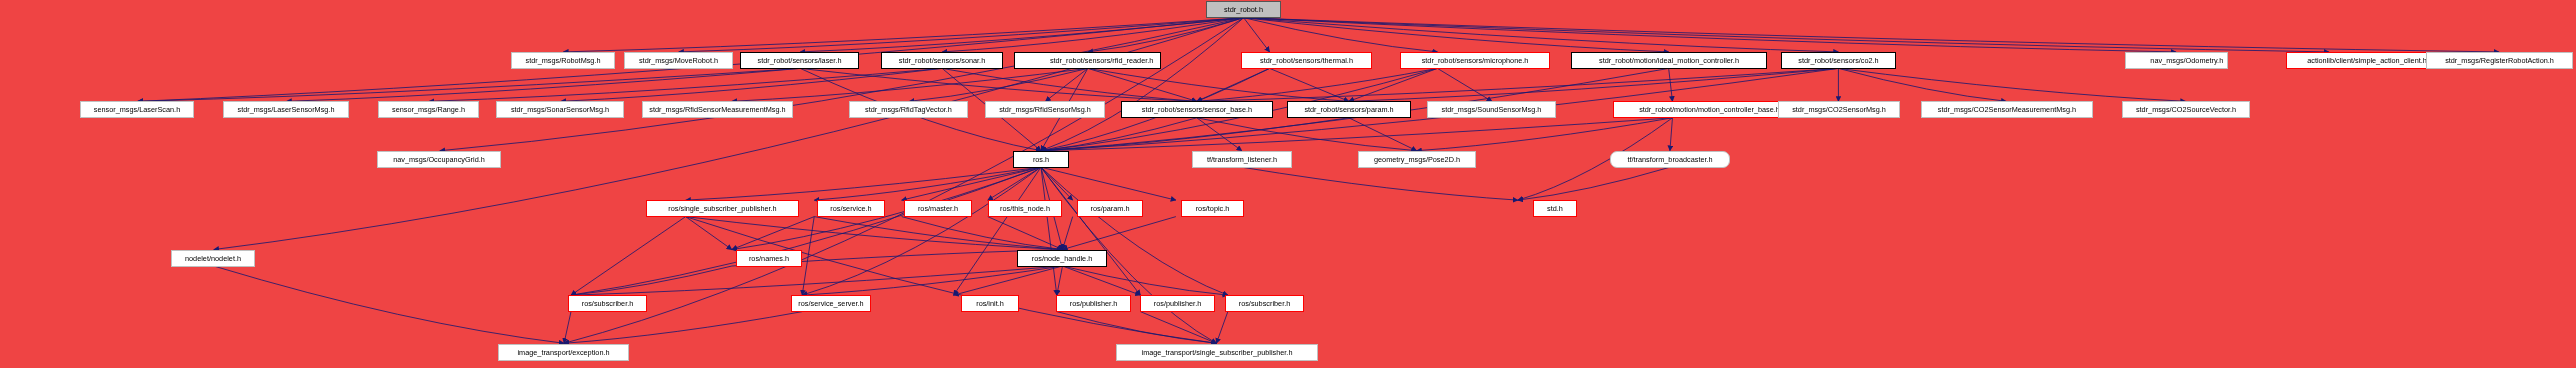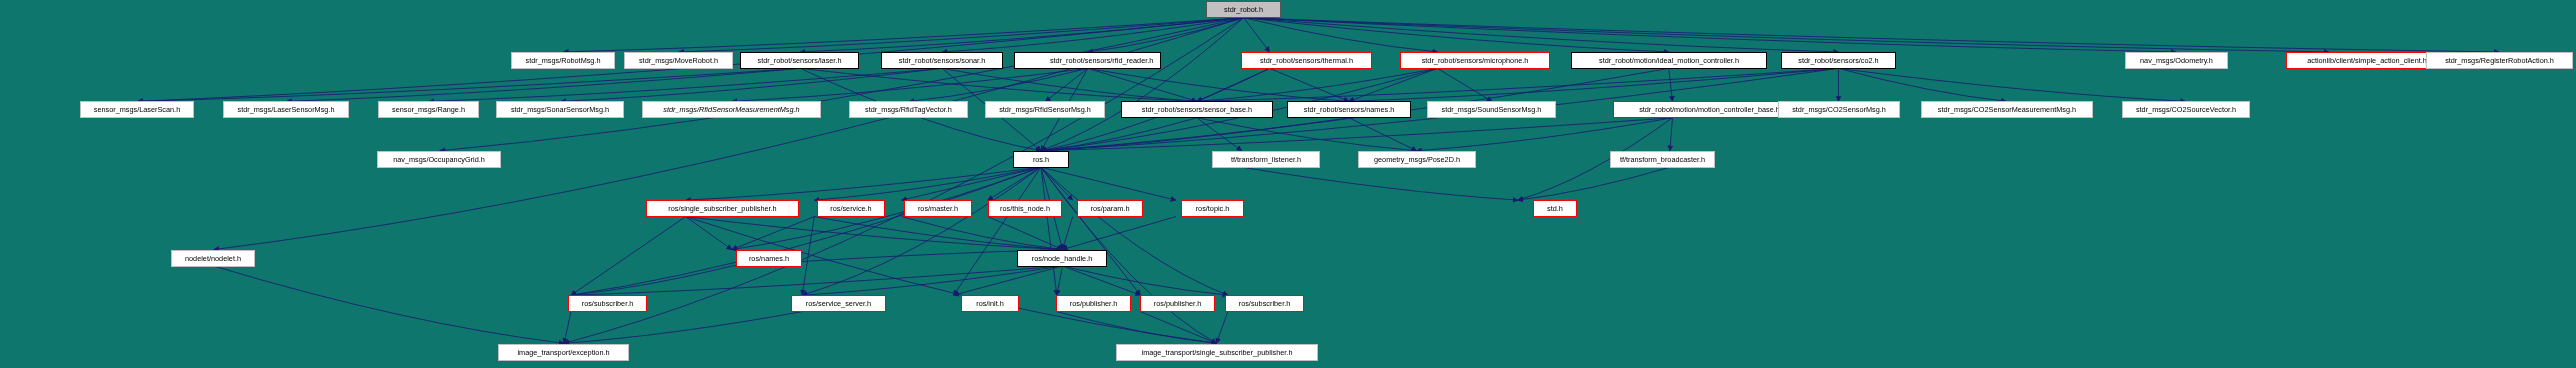--- a/index.html
+++ b/index.html
@@ -1,17 +1,17 @@
 <!DOCTYPE html>
 <html style="font-size:10px"><head>
 <meta charset="utf-8">
 <style>
   html,body{margin:0;padding:0;background:#ffffff;}
   body{font-family:"Liberation Sans", sans-serif;}
-  #graph{position:relative;width:2576px;height:368px;background:#0f766e;overflow:hidden;}
+  #graph{position:relative;width:2576px;height:368px;background:#ef4444;overflow:hidden;}
   #edges{position:absolute;left:0;top:0;width:2576px;height:368px;pointer-events:none;}
   .node{
     position:absolute;
     box-sizing:border-box;
     display:flex;align-items:center;justify-content:center;
     background:#ffffff;
     font-size:7.3px;
     line-height:1;
     color:#000000;
     white-space:nowrap;
@@ -158,55 +158,55 @@
       </div>
       <div class="node red" style="left: 1363px; top: 52px; width: 150px;">
         <span>stdr_robot/sensors/microphone.h</span>
       </div>
       <div class="node black" style="left: 1571px; top: 52px; width: 196px;">
         <span>stdr_robot/motion/ideal_motion_controller.h</span>
       </div>
       <div class="node black" style="left: 1781px; top: 52px; width: 115px;">
         <span>stdr_robot/sensors/co2.h</span>
       </div>
-      <div class="node grey" style="left: 2125px; top: 52px; width: 103px;">
+      <div class="node grey" style="left: 2125px; top: 52px; width: 103px; justify-content: flex-end;">
         <span>nav_msgs/Odometry.h</span>
       </div>
       <div class="node red" style="left: 2249px; top: 52px; width: 162px;">
         <span>actionlib/client/simple_action_client.h</span>
       </div>
       <div class="node grey" style="left: 2426px; top: 52px; width: 147px;">
         <span>stdr_msgs/RegisterRobotAction.h</span>
       </div>
       <div class="node grey" style="left: 80px; top: 101px; width: 114px;">
         <span>sensor_msgs/LaserScan.h</span>
       </div>
       <div class="node grey" style="left: 223px; top: 101px; width: 126px;">
         <span>stdr_msgs/LaserSensorMsg.h</span>
       </div>
       <div class="node grey" style="left: 378px; top: 101px; width: 101px;">
         <span>sensor_msgs/Range.h</span>
       </div>
       <div class="node grey" style="left: 496px; top: 101px; width: 128px;">
         <span>stdr_msgs/SonarSensorMsg.h</span>
       </div>
-      <div class="node grey" style="left: 642px; top: 101px; width: 179px; font-style: italic;">
+      <div class="node grey" style="left: 642px; top: 101px; width: 151px;">
         <span>stdr_msgs/RfidSensorMeasurementMsg.h</span>
       </div>
       <div class="node grey" style="left: 849px; top: 101px; width: 119px; justify-content: center;">
         <span>stdr_msgs/RfidTagVector.h</span>
       </div>
       <div class="node grey" style="left: 985px; top: 101px; width: 120px;">
         <span>stdr_msgs/RfidSensorMsg.h</span>
       </div>
       <div class="node black" style="left: 1121px; top: 101px; width: 152px;">
         <span>stdr_robot/sensors/sensor_base.h</span>
       </div>
       <div class="node black" style="left: 1287px; top: 101px; width: 124px;">
-        <span>stdr_robot/sensors/names.h</span>
+        <span>stdr_robot/sensors/param.h</span>
       </div>
       <div class="node grey" style="left: 1427px; top: 101px; width: 129px;">
         <span>stdr_msgs/SoundSensorMsg.h</span>
       </div>
       <div class="node red" style="left: 1576px; top: 101px; width: 193px;">
         <span>stdr_robot/motion/motion_controller_base.h</span>
       </div>
       <div class="node grey" style="left: 1778px; top: 101px; width: 122px;">
         <span>stdr_msgs/CO2SensorMsg.h</span>
       </div>
@@ -215,27 +215,27 @@
       </div>
       <div class="node grey" style="left: 2122px; top: 101px; width: 128px;">
         <span>stdr_msgs/CO2SourceVector.h</span>
       </div>
       <div class="node grey" style="left: 377px; top: 151px; width: 124px;">
         <span>nav_msgs/OccupancyGrid.h</span>
       </div>
       <div class="node black" style="left: 1013px; top: 151px; width: 56px;">
         <span>ros.h</span>
       </div>
-      <div class="node grey" style="left: 1192px; top: 151px; width: 108px; margin-left: 20px;">
+      <div class="node grey" style="left: 1192px; top: 151px; width: 100px;">
         <span>tf/transform_listener.h</span>
       </div>
       <div class="node grey" style="left: 1358px; top: 151px; width: 118px;">
         <span>geometry_msgs/Pose2D.h</span>
       </div>
-      <div class="node grey" style="left: 1610px; top: 151px; width: 105px;">
+      <div class="node grey" style="left: 1610px; top: 151px; width: 120px; border-radius: 7px;">
         <span>tf/transform_broadcaster.h</span>
       </div>
       <div class="node red" style="left: 609px; top: 200px; width: 153px;">
         <span>ros/single_subscriber_publisher.h</span>
       </div>
       <div class="node red" style="left: 780px; top: 200px; width: 68px;">
         <span>ros/service.h</span>
       </div>
       <div class="node red" style="left: 867px; top: 200px; width: 68px;">
         <span>ros/master.h</span>
@@ -257,21 +257,21 @@
       </div>
       <div class="node black" style="left: 1017px; top: 250px; width: 90px;">
         <span>ros/node_handle.h</span>
       </div>
       <div class="node grey" style="left: 171px; top: 250px; width: 84px;">
         <span>nodelet/nodelet.h</span>
       </div>
       <div class="node red" style="left: 531px; top: 295px; width: 79px;">
         <span>ros/subscriber.h</span>
       </div>
-      <div class="node red" style="left: 754px; top: 295px; width: 95px;">
+      <div class="node red" style="left: 754px; top: 295px; width: 80px;">
         <span>ros/service_server.h</span>
       </div>
       <div class="node red" style="left: 924px; top: 295px; width: 58px;">
         <span>ros/init.h</span>
       </div>
       <div class="node red" style="left: 1019px; top: 295px; width: 75px;">
         <span>ros/publisher.h</span>
       </div>
       <div class="node red" style="left: 1103px; top: 295px; width: 75px;">
         <span>ros/publisher.h</span>

